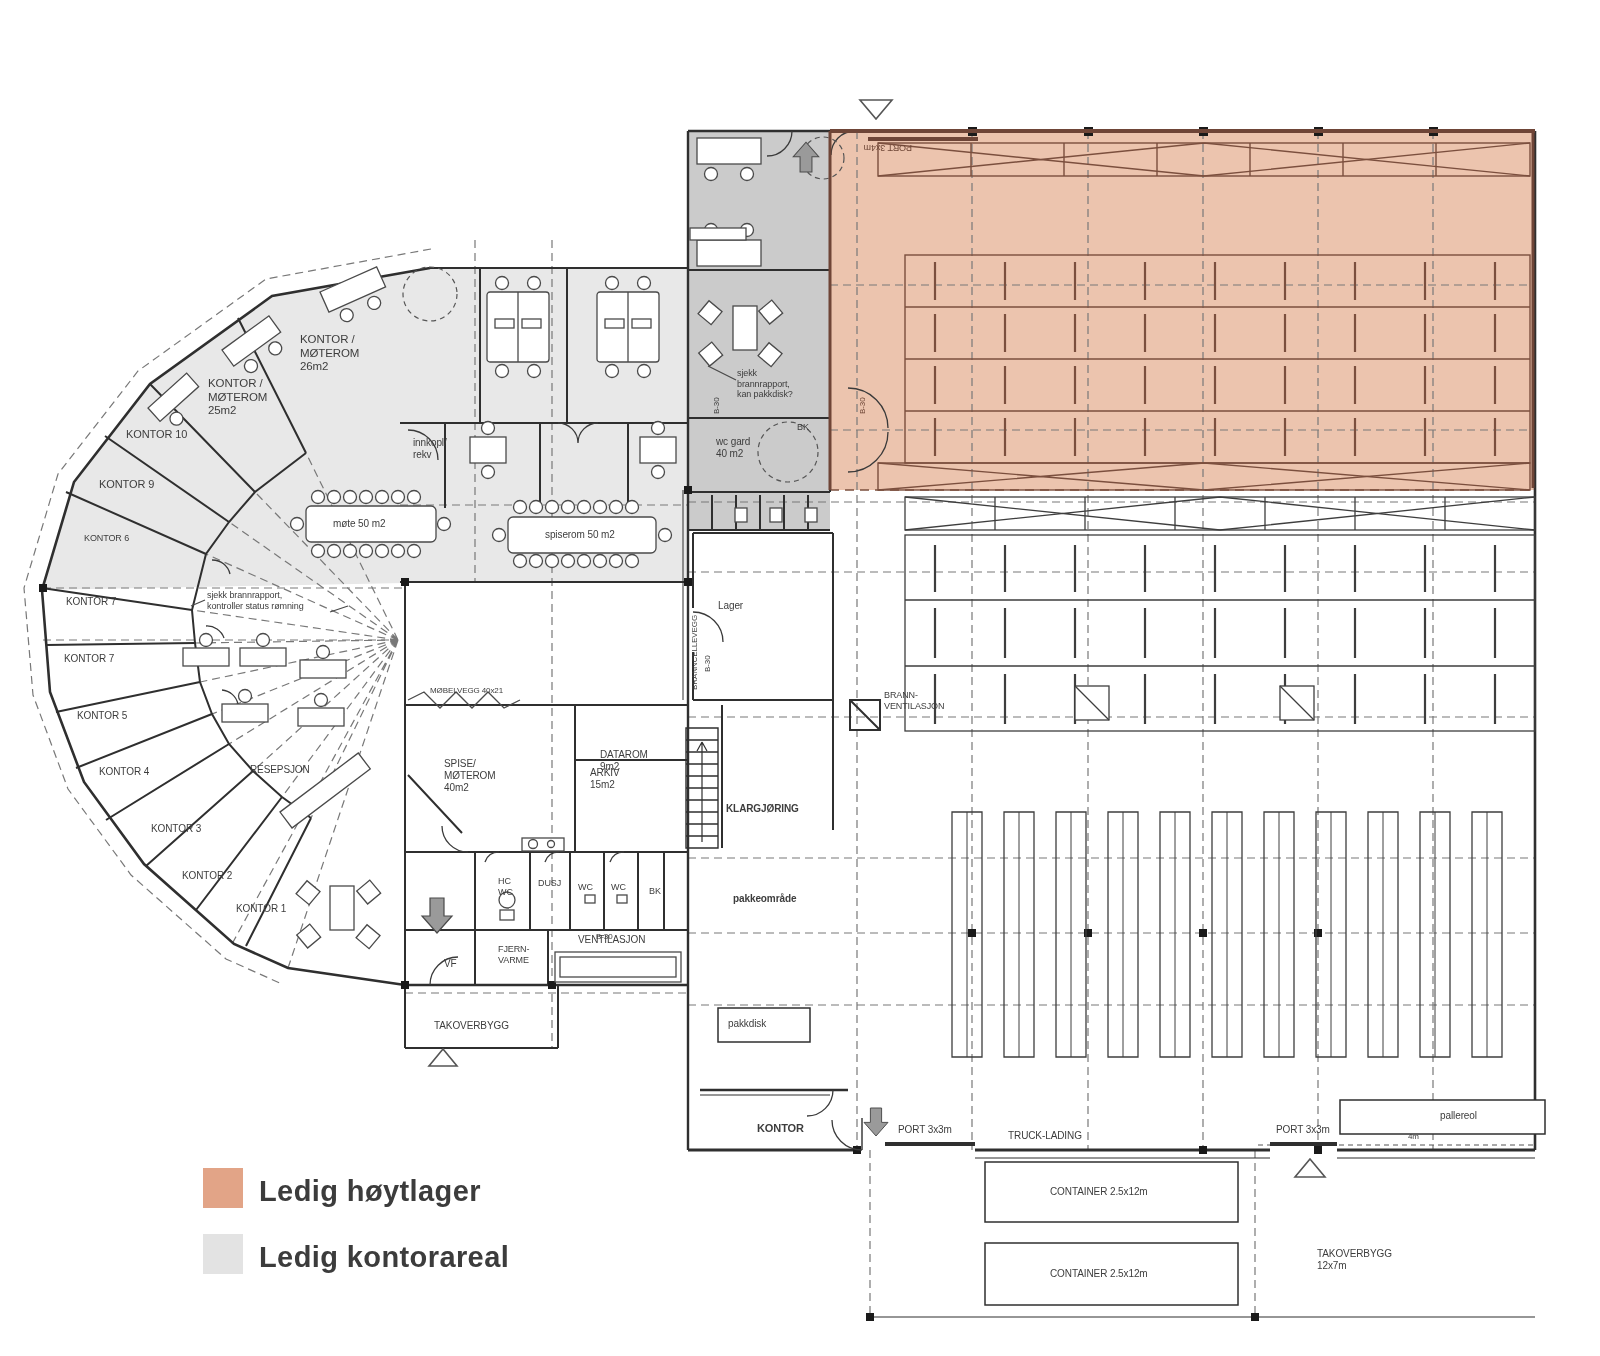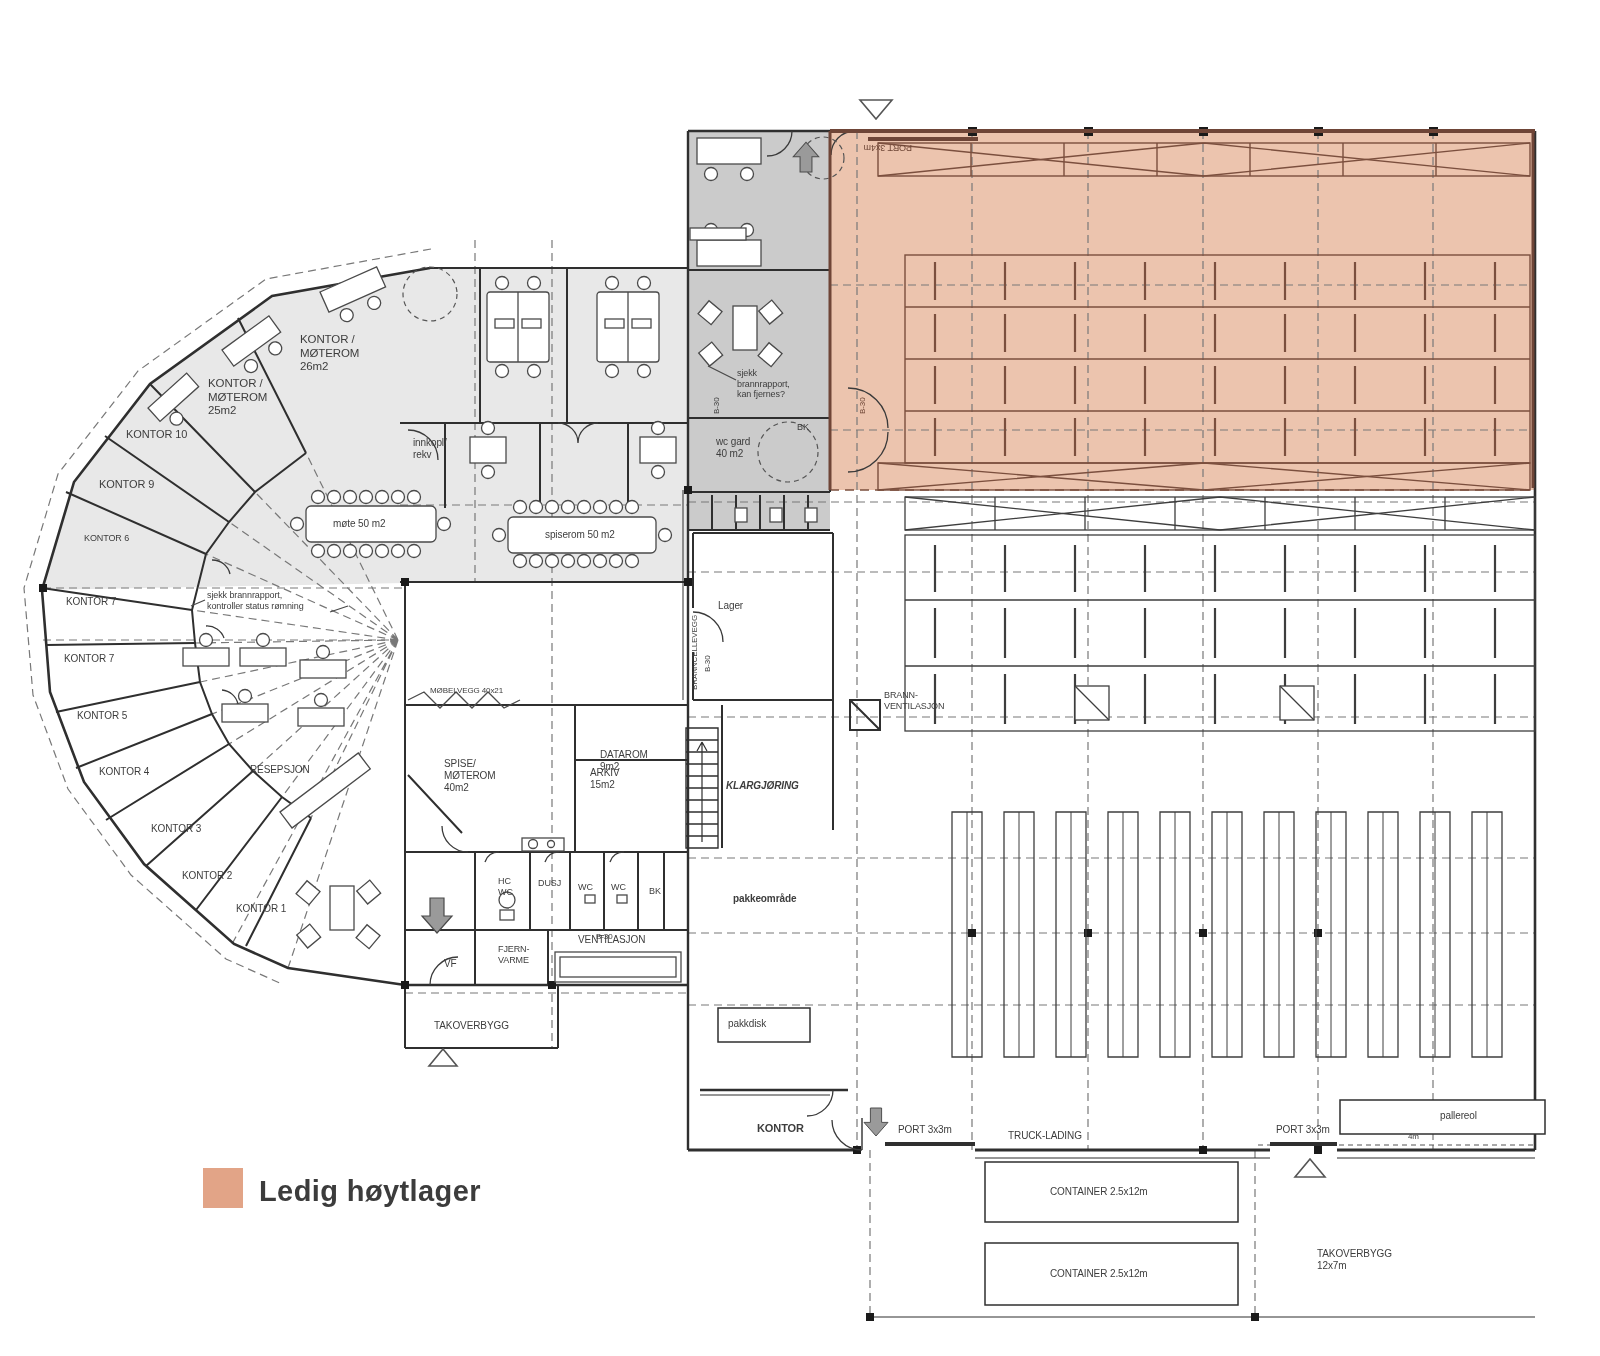--- a/index.html
+++ b/index.html
@@ -338,36 +338,36 @@
   <div class="lbl s10" style="left:236px;top:903px;">KONTOR 1</div>
   <div class="lbl s10" style="left:250px;top:764px;">RESEPSJON</div>
   <div class="lbl s10" style="left:333px;top:518px;">møte 50 m2</div>
   <div class="lbl s10" style="left:545px;top:529px;">spiserom 50 m2</div>
   <div class="lbl s10" style="left:413px;top:437px;">innkopl/
 rekv</div>
   <div class="lbl s9" style="left:207px;top:590px;">sjekk brannrapport,
 kontroller status rømning</div>
   <div class="lbl s9" style="left:737px;top:368px;">sjekk
 brannrapport,
-kan fjernes?</div>
+kan pakkdisk?</div>
   <div class="lbl s10" style="left:716px;top:436px;">wc gard
 40 m2</div>
   <div class="lbl s9" style="left:797px;top:422px;">BK</div>
   <div class="lbl s10" style="left:718px;top:600px;">Lager</div>
   <div class="lbl s9" style="left:884px;top:690px;">BRANN-
 VENTILASJON</div>
   <div class="lbl s8" style="left:430px;top:686px;">MØBELVEGG 40x21</div>
   <div class="lbl s10" style="left:444px;top:758px;">SPISE/
 MØTEROM
 40m2</div>
   <div class="lbl s10" style="left:600px;top:749px;">DATAROM
 9m2</div>
   <div class="lbl s10" style="left:590px;top:767px;">ARKIV
 15m2</div>
-  <div class="lbl s10 b" style="left:726px;top:780px;font-style:italic;">KLARGJØRING</div>
+  <div class="lbl s10 b" style="left:726px;top:803px;">KLARGJØRING</div>
   <div class="lbl s9" style="left:498px;top:876px;">HC
 WC</div>
   <div class="lbl s9" style="left:538px;top:878px;">DUSJ</div>
   <div class="lbl s9" style="left:578px;top:882px;">WC</div>
   <div class="lbl s9" style="left:611px;top:882px;">WC</div>
   <div class="lbl s9" style="left:649px;top:886px;">BK</div>
   <div class="lbl s8" style="left:596px;top:932px;">B-30</div>
   <div class="lbl s10" style="left:444px;top:958px;">VF</div>
   <div class="lbl s9" style="left:498px;top:944px;">FJERN-
 VARME</div>
@@ -390,15 +390,19 @@
   <div class="lbl s8 rot90 brown" style="left:858px;top:414px;">B-30</div>
   <div class="lbl s8 rot90" style="left:690px;top:690px;">BRANNCELLEVEGG</div>
   <div class="lbl s8 rot90" style="left:703px;top:672px;">B-30</div>
 </div>
 
 <div class="legend">
   <div class="legend-row">
     <span class="swatch swatch-hoytlager"></span>
     <span class="legend-label">Ledig høytlager</span>
   </div>
+  <div class="legend-row">
+    <span class="swatch swatch-kontorareal"></span>
+    <span class="legend-label">Ledig kontorareal</span>
+  </div>
 </div>
 
 </div>
 
 </body></html>

